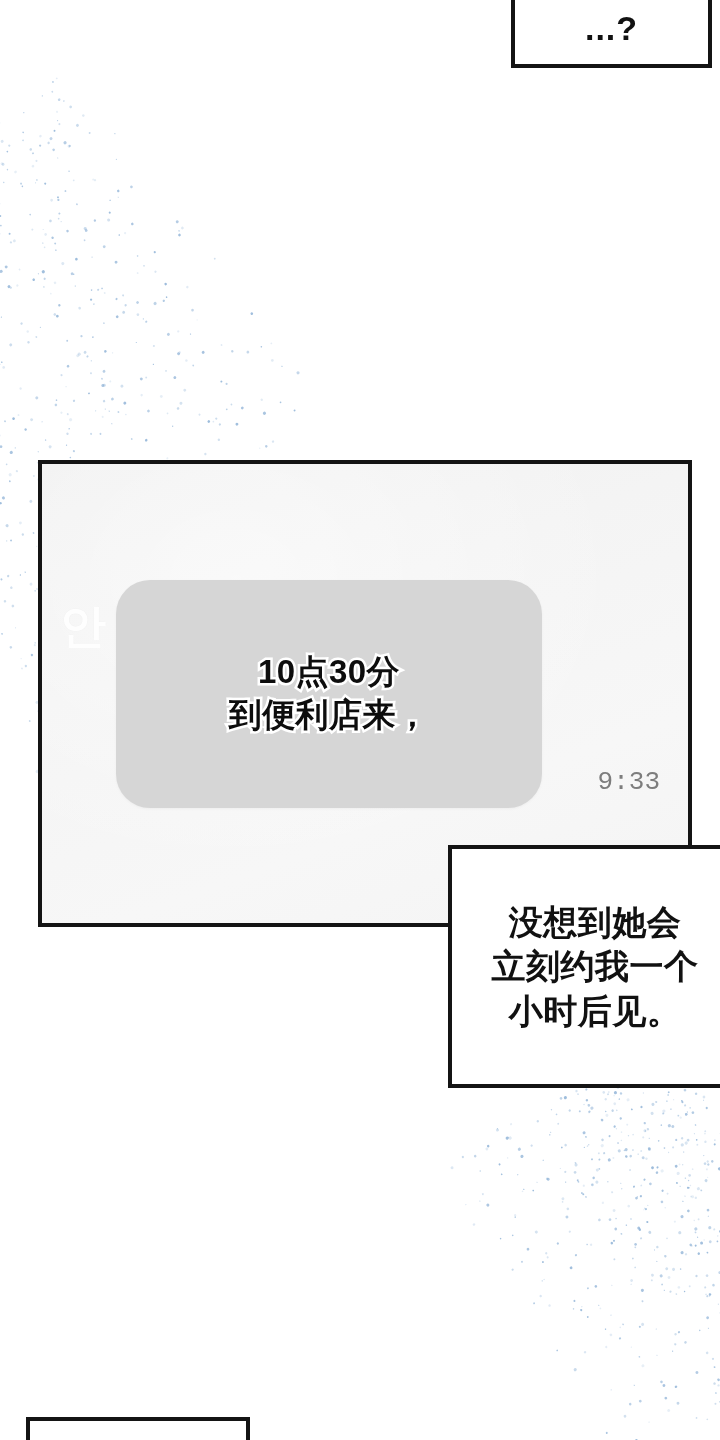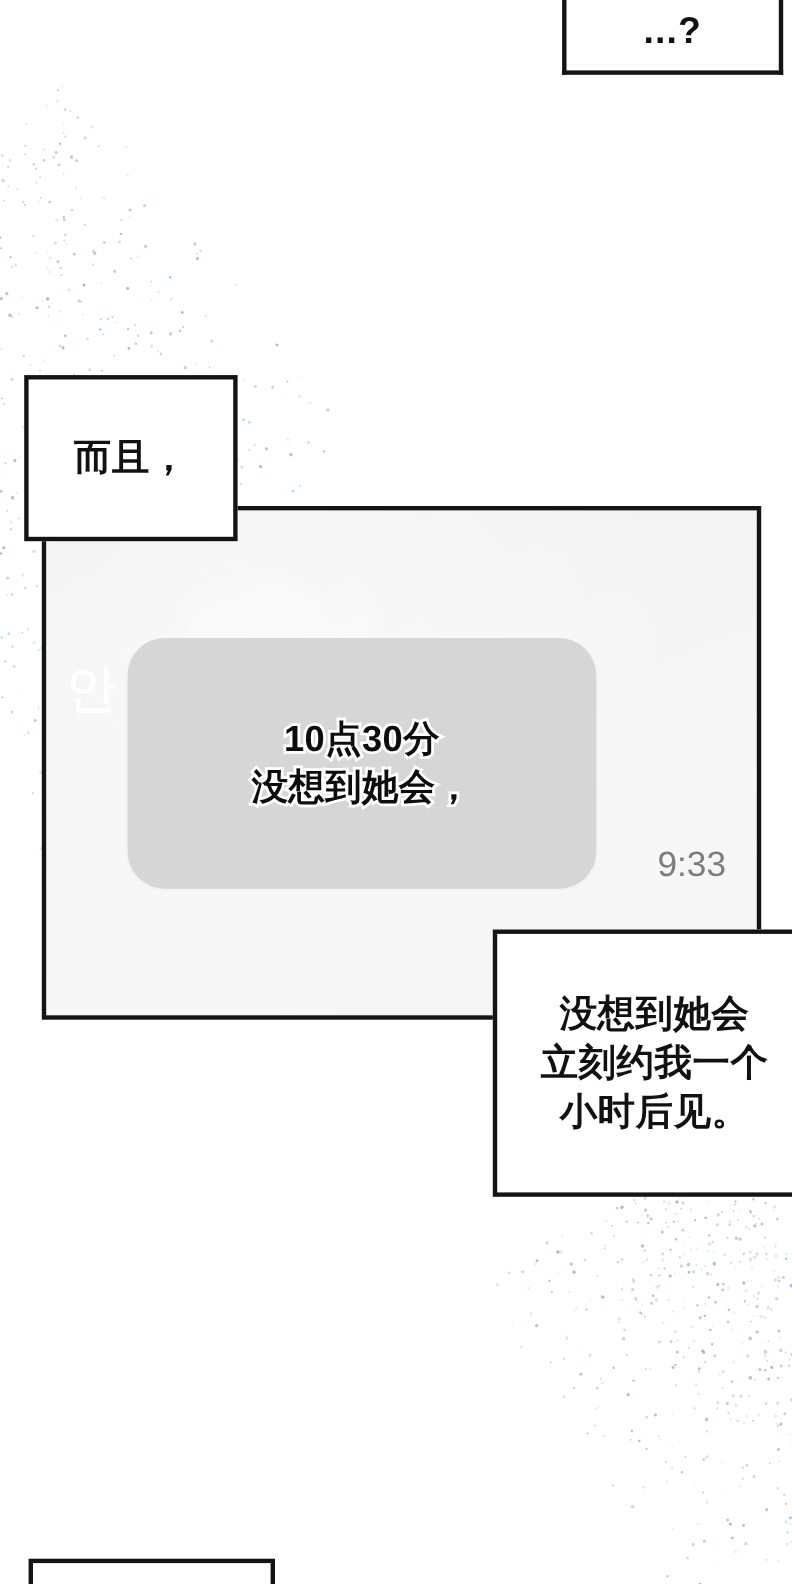--- a/index.html
+++ b/index.html
@@ -131,24 +131,25 @@
     paint-order:stroke fill;
   }
 
   
   #chat-timestamp {
     position:absolute;
     left:0; top:303px;
     width:634px;
     text-align:right;
     padding-right:16px;
-    font-size:32px;
+    font-size:26px;
     color:#7d7d7d;
     filter:blur(0.7px);
     z-index:3;
+    font-family:Liberation Mono, monospace;
   }
 </style>
 </head>
 <body>
 
 <div id="page">
 
   <svg class="stipple" id="decor-layer" width="720" height="1440" viewBox="0 0 720 1440" aria-hidden="true">
       <g transform="translate(-70,110) rotate(-38,150,215)">
         <circle cx="272.3" cy="24.6" r="1.29" fill="#5b8fc4" opacity="0.47"></circle>
@@ -1425,30 +1426,27 @@
         <circle cx="60.5" cy="128.4" r="1.11" fill="#5b8fc4" opacity="0.70"></circle>
         <circle cx="153.2" cy="234.9" r="1.02" fill="#5b8fc4" opacity="0.74"></circle>
         <circle cx="61.8" cy="27.0" r="0.75" fill="#5b8fc4" opacity="0.75"></circle>
       </g>
     </svg>
 
   <div class="narr-box" id="box-ellipsis">
     <span class="narr-text">...?</span>
   </div>
 
-  <div class="narr-box" id="box-moreover">
-    <span class="narr-text">而且，</span>
-  </div>
 
   <div id="chat-panel">
     <div id="ghost-glyph">안</div>
 
     <div id="chat-bubble">
       <div id="bubble-text">10点30分
-没想到她会，</div>
+到便利店来，</div>
     </div>
 
     <div id="chat-timestamp">9:33</div>
   </div>
 
   <div class="narr-box" id="box-monologue">
     <span class="narr-text">没想到她会
 立刻约我一个
 小时后见。</span>
   </div>

